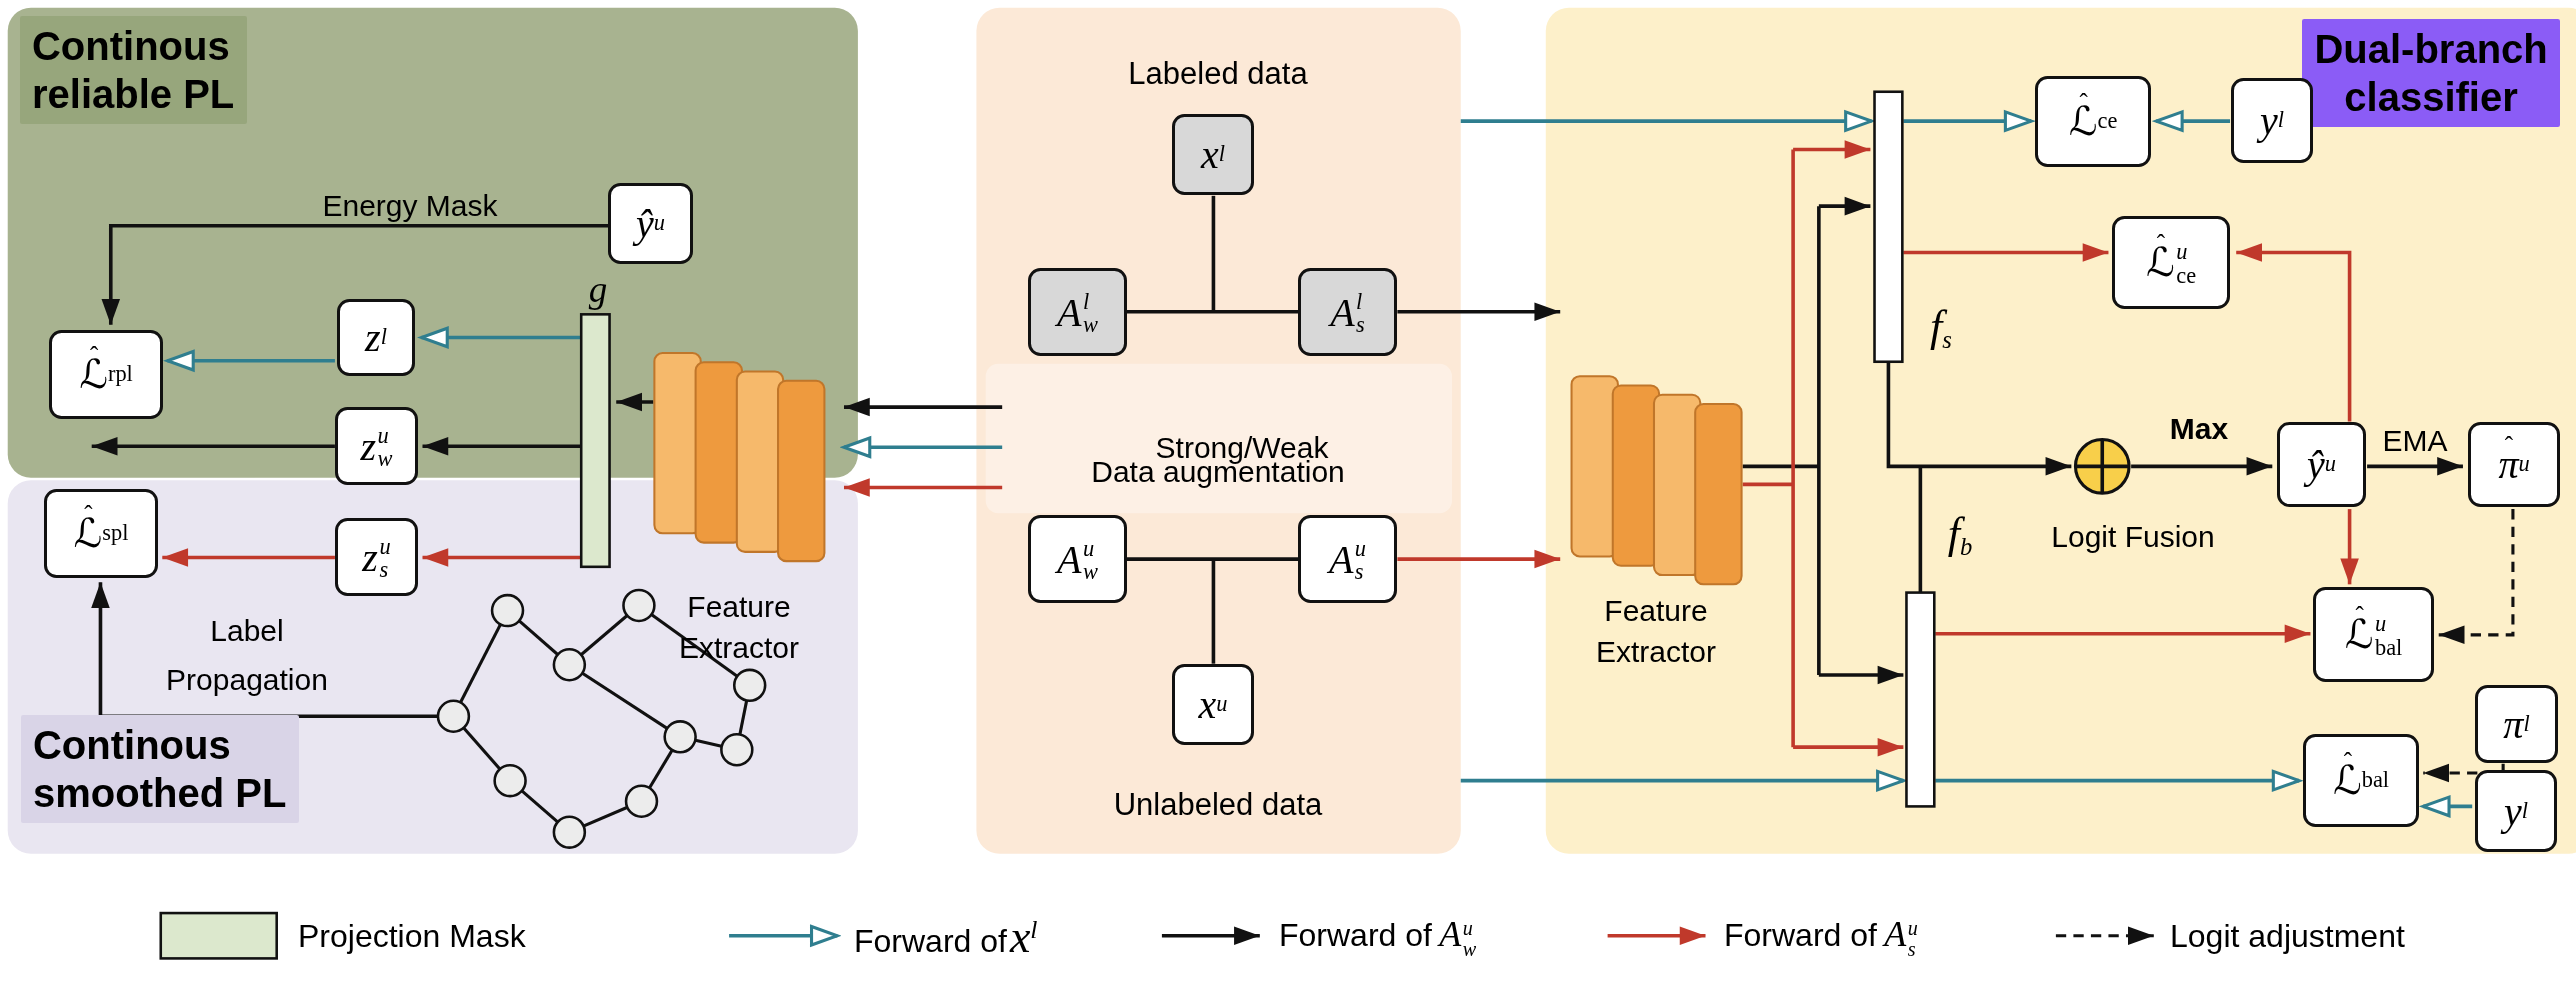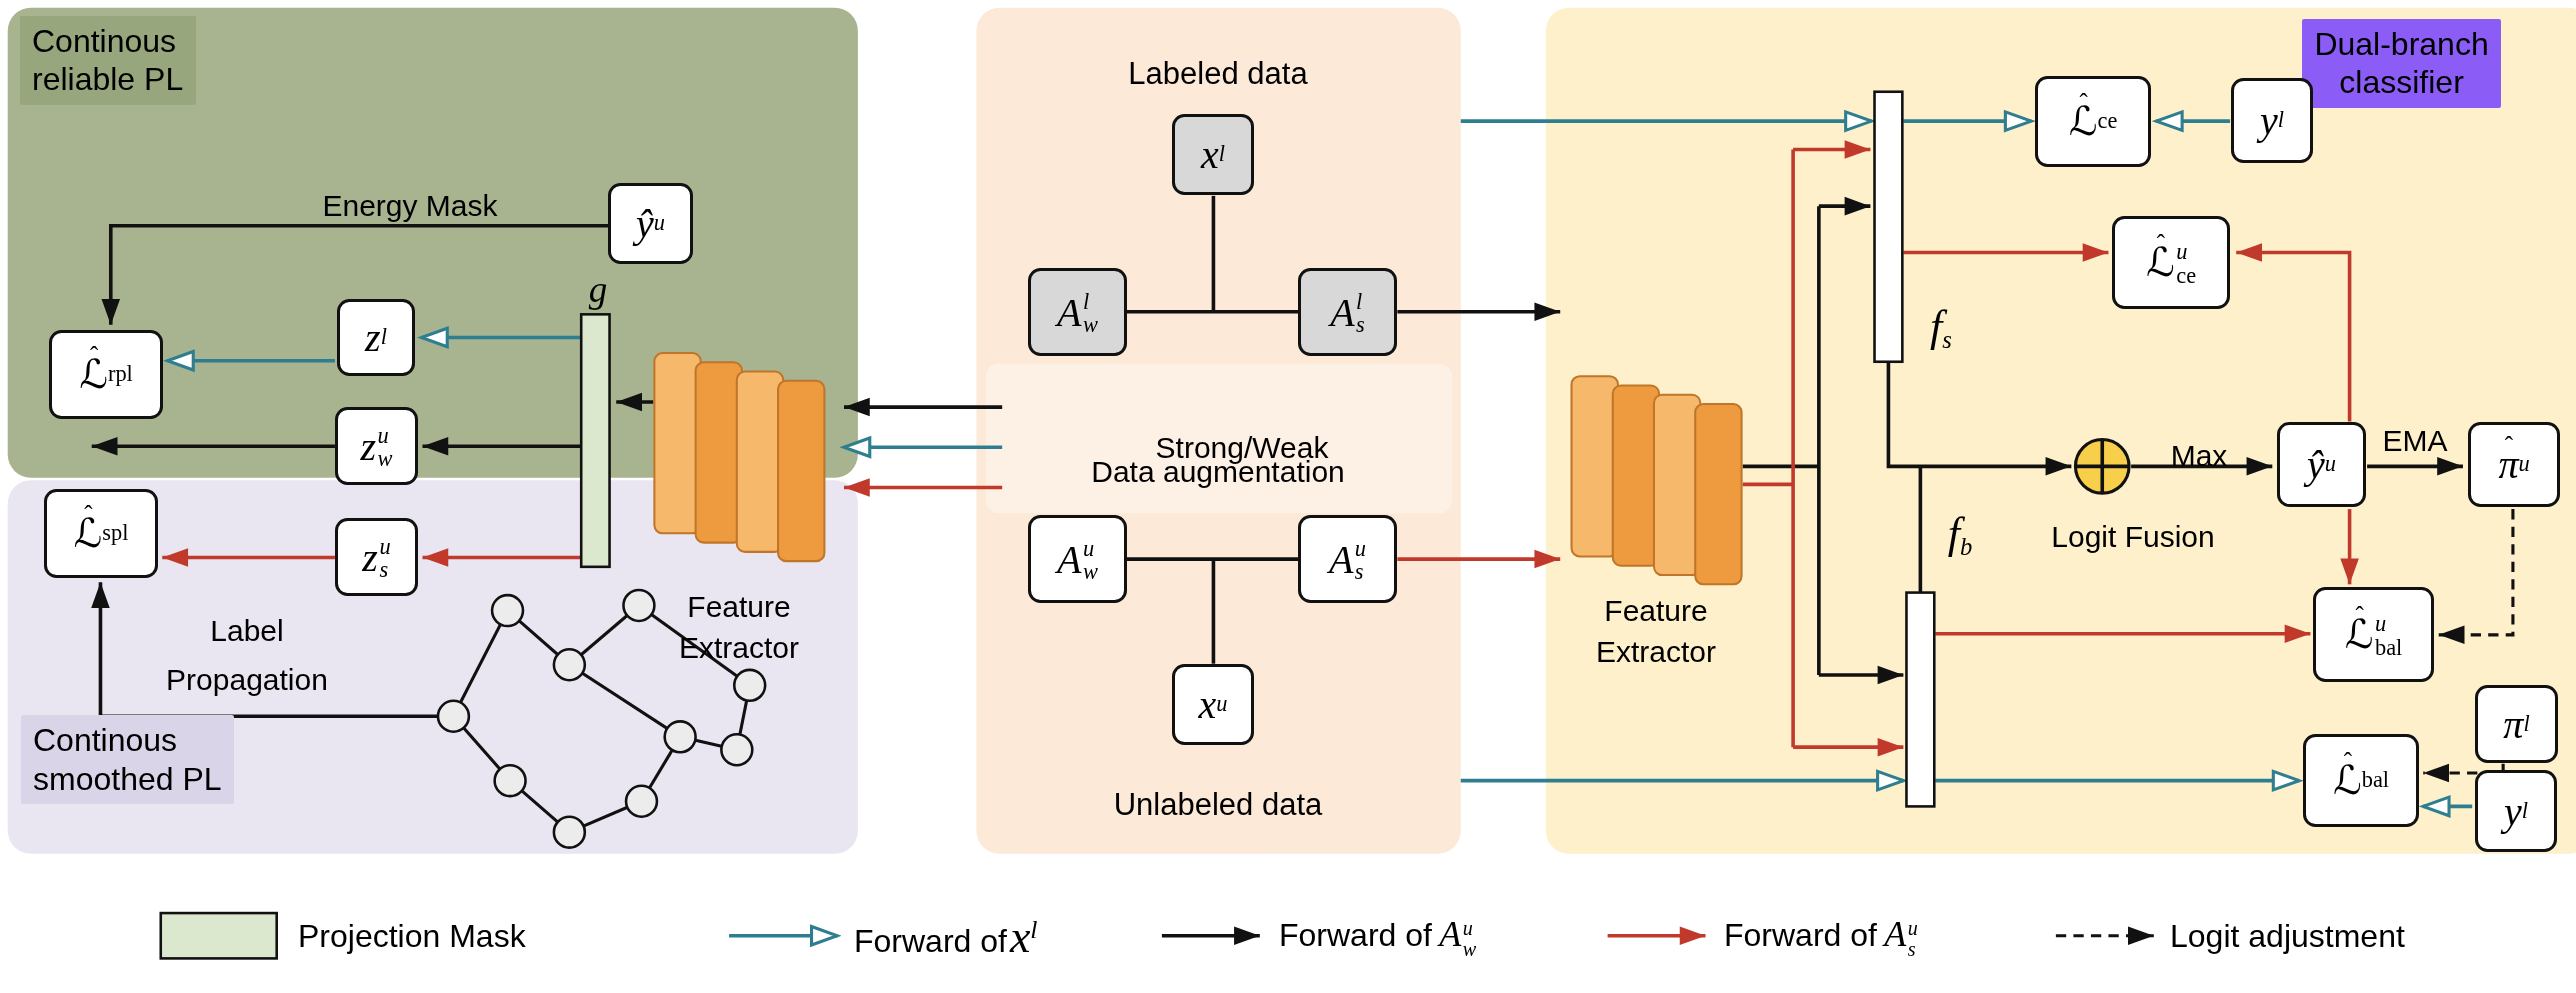--- a/index.html
+++ b/index.html
@@ -2,21 +2,21 @@
 <html style="font-size:8.2px"><head>
 <meta charset="utf-8">
 <style>
   html,body{margin:0;padding:0;background:#ffffff;}
   #canvas{position:relative;width:2600px;height:994px;background:#ffffff;
           font-family:"Liberation Sans",sans-serif;color:#000;overflow:hidden;}
   #wires{position:absolute;left:0;top:0;}
   .layer{position:absolute;left:0;top:0;width:100%;height:100%;}
 
   
-  .ptitle{position:absolute;font-weight:normal;font-size:32px;line-height:1.2;
+  .ptitle{position:absolute;font-weight:bold;font-size:40px;line-height:1.2;
           padding:6.2px 12.4px;border-radius:2.1px;}
   .ptitle span{display:block;}
   .center{text-align:center;}
 
   
   .lab{position:absolute;transform:translate(-50%,-50%);font-size:30px;white-space:nowrap;}
   .legend-lab{position:absolute;transform:translate(0,-50%);font-size:32px;white-space:nowrap;}
 
   
   .math{font-family:"Liberation Serif","DejaVu Serif",serif;font-style:italic;}
@@ -271,21 +271,21 @@
   </div>
 
   <div class="lab" style="left:1656px;top:611px;">Feature</div>
   <div class="lab" style="left:1656px;top:652px;">Extractor</div>
   <div class="mlab" style="left:1941px;top:327px;">
     <span>f</span><span class="sb it">s</span>
   </div>
   <div class="mlab" style="left:1960px;top:534px;">
     <span>f</span><span class="sb it">b</span>
   </div>
-  <div class="lab" style="left:2199px;top:456px;">Max</div>
+  <div class="lab" style="left:2199px;top:429px;font-weight:bold;">Max</div>
   <div class="lab" style="left:2415px;top:441px;">EMA</div>
   <div class="lab" style="left:2133px;top:537px;">Logit Fusion</div>
 
   <div class="nbox" style="left:2035px;top:76px;width:116px;height:91px;">
     <span class="hatw"><span class="hat">ˆ</span><span class="cal">ℒ</span></span>
         <span class="sb rm">ce</span>
   </div>
   <div class="nbox" style="left:2231px;top:78px;width:82px;height:85px;">
     <span>y</span>
         <span class="su">l</span>

